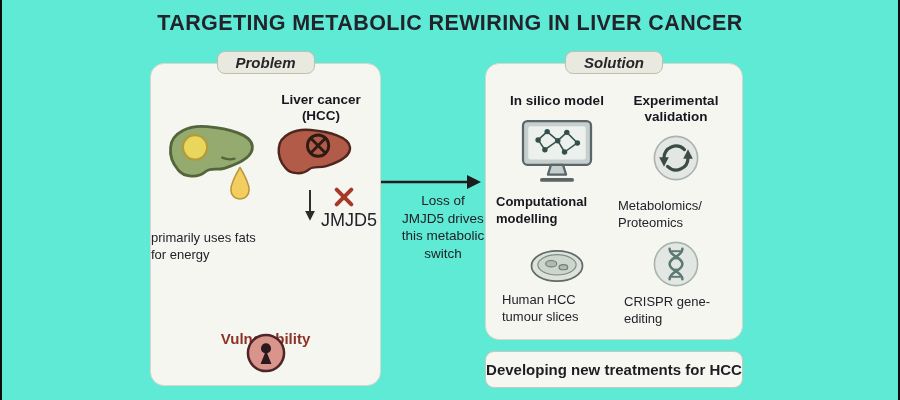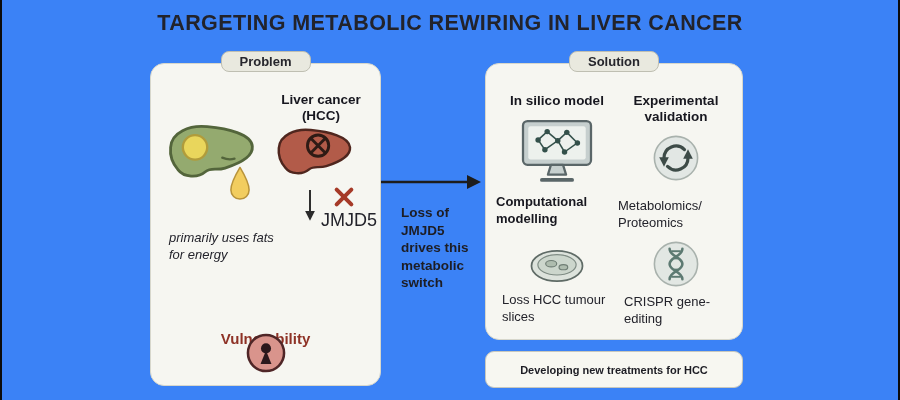--- a/index.html
+++ b/index.html
@@ -1,73 +1,73 @@
 <!DOCTYPE html>
 <html><head>
 <meta charset="utf-8">
 <style>
   * { margin:0; padding:0; box-sizing:border-box; }
   html,body { width:900px; height:400px; }
   body { font-family:"Liberation Sans", sans-serif; background:#ffffff; }
-  .canvas { position:relative; width:900px; height:400px; background:#3b82f6;
+  .canvas { position:relative; width:900px; height:400px; background:#5eead4;
             border-left:2px solid #0c0c0c; border-right:2px solid #0c0c0c; overflow:hidden; }
 
   .title { position:absolute; top:11px; left:0; width:100%; text-align:center;
            font-size:21.5px; font-weight:bold; letter-spacing:.4px; color:#22232b; }
 
   .panel { position:absolute; background:#f6f6f1; border:1.5px solid #d7d7cc; border-radius:14px; }
   .problem-panel  { left:148px; top:63px; width:231px; height:323px; }
   .solution-panel { left:483px; top:63px; width:258px; height:277px;padding-left:18px; }
 
   .pill { position:absolute; top:-13px; left:50%; transform:translateX(-50%);
           background:#e9e9df; border:1.5px solid #bfbfb2; border-radius:8px;
-          padding:2px 18px; font-size:13px; font-weight:bold; color:#26262c; white-space:nowrap; }
+          padding:2px 18px; font-size:15px; font-weight:bold; color:#26262c; white-space:nowrap;font-style:italic; }
 
   .heading { position:absolute; font-weight:bold; font-size:13.5px; color:#17171f;
              text-align:center; line-height:1.22; }
   .caption { position:absolute; font-size:13px; color:#23232b; text-align:left; line-height:1.28; }
   .icon { position:absolute; line-height:0; }
 
   
   .healthy-heading { left:6px;  top:28px;  width:112px; }
   .cancer-heading  { left:118px; top:28px; width:104px; }
   .healthy-liver   { left:12px;  top:58px; }
   .droplet         { left:76px;  top:101px; }
   .cancer-liver    { left:122px; top:62px; }
   .down-arrow      { left:152px; top:120px; }
   .red-x           { left:182px; top:122px; }
   .gene-label      { position:absolute; left:160px; top:146px; width:76px; text-align:center;
                      font-size:18px; color:#23232b; }
-  .healthy-caption { left:18px;   top:166px; width:118px;font-style:italic; }
+  .healthy-caption { left:0;   top:166px; width:118px; }
   .cancer-caption  { left:118px; top:168px; width:96px; }
   .vulnerability   { position:absolute; left:0; top:242px; width:100%; text-align:center;
                      font-weight:bold; font-size:15px; color:#8e3226;margin-top:24px; }
   .lock            { left:50%; transform:translateX(-50%); top:268px; }
 
   
   .flow-arrow   { position:absolute; left:378px; top:172px; line-height:0; }
-  .flow-caption { position:absolute; left:399px; top:192px; width:84px; text-align:left;
-                  font-weight:bold; font-size:13.5px; line-height:1.3; color:#1d1d24;margin-top:12px; }
+  .flow-caption { position:absolute; left:399px; top:192px; width:84px; text-align:center;
+                  font-weight:normal; font-size:13.5px; line-height:1.3; color:#1d1d24; }
 
   
   .insilico-heading     { left:8px;   top:29px;  width:126px; }
   .experimental-heading { left:130px; top:29px;  width:120px; }
   .monitor              { left:33px;  top:54px; }
   .insilico-caption     { left:10px;  top:130px; width:122px; font-weight:bold; color:#17171f; }
   .cycle                { left:166px; top:70px; }
   .experimental-caption { left:132px; top:134px; width:116px; }
   .petri                { left:42px;  top:184px; }
   .slices-caption       { left:16px;  top:228px; width:110px; }
   .dna                  { left:166px; top:176px; }
   .crispr-caption       { left:138px; top:230px; width:104px; }
 
   .outcome-box { position:absolute; left:483px; top:351px; width:258px; height:37px;
                  background:#f7f7f1; border:1.5px solid #c8c8bd; border-radius:9px;
                  display:flex; align-items:center; justify-content:center;
-                 font-weight:bold; font-size:11px; color:#1d1d24; text-align:center; }
+                 font-weight:bold; font-size:15px; color:#1d1d24; text-align:center; }
 </style>
 </head>
 <body>
 
 <div class="canvas">
 
   <h1 class="title">TARGETING METABOLIC REWIRING IN LIVER CANCER</h1>
 
   <section class="panel problem-panel">
     <div class="pill">Problem</div>
@@ -186,21 +186,21 @@
 
     <div class="icon petri">
       <svg width="58" height="36" viewBox="0 0 100 62">
         <ellipse cx="50" cy="31" rx="44" ry="26" fill="#dde3dc" stroke="#5f6b66" stroke-width="3"></ellipse>
         <ellipse cx="50" cy="29" rx="33" ry="17.5" fill="#ccd6cc" stroke="#7e8b83" stroke-width="2"></ellipse>
         <ellipse cx="40" cy="27" rx="9.5" ry="5.5" fill="#aebcae" stroke="#6f7d74" stroke-width="2"></ellipse>
         <ellipse cx="61" cy="33" rx="7.5" ry="4.5" fill="#aebcae" stroke="#6f7d74" stroke-width="2"></ellipse>
       </svg>
     </div>
 
-    <div class="caption slices-caption">Loss HCC tumour slices</div>
+    <div class="caption slices-caption">Human HCC tumour slices</div>
 
     <div class="icon dna">
       <svg width="48" height="48" viewBox="0 0 60 60">
         <circle cx="30" cy="30" r="27" fill="#e2e7e3" stroke="#a9b2ad" stroke-width="2"></circle>
         <path d="M22,11 C22,21 38,21 38,30 C38,39 22,39 22,49" fill="none" stroke="#5d7a72" stroke-width="3.2" stroke-linecap="round"></path>
         <path d="M38,11 C38,21 22,21 22,30 C22,39 38,39 38,49" fill="none" stroke="#5d7a72" stroke-width="3.2" stroke-linecap="round"></path>
         <g stroke="#5d7a72" stroke-width="2.4">
           <line x1="24" y1="14" x2="36" y2="14"></line>
           <line x1="27.5" y1="23" x2="32.5" y2="23"></line>
           <line x1="27.5" y1="37" x2="32.5" y2="37"></line>

